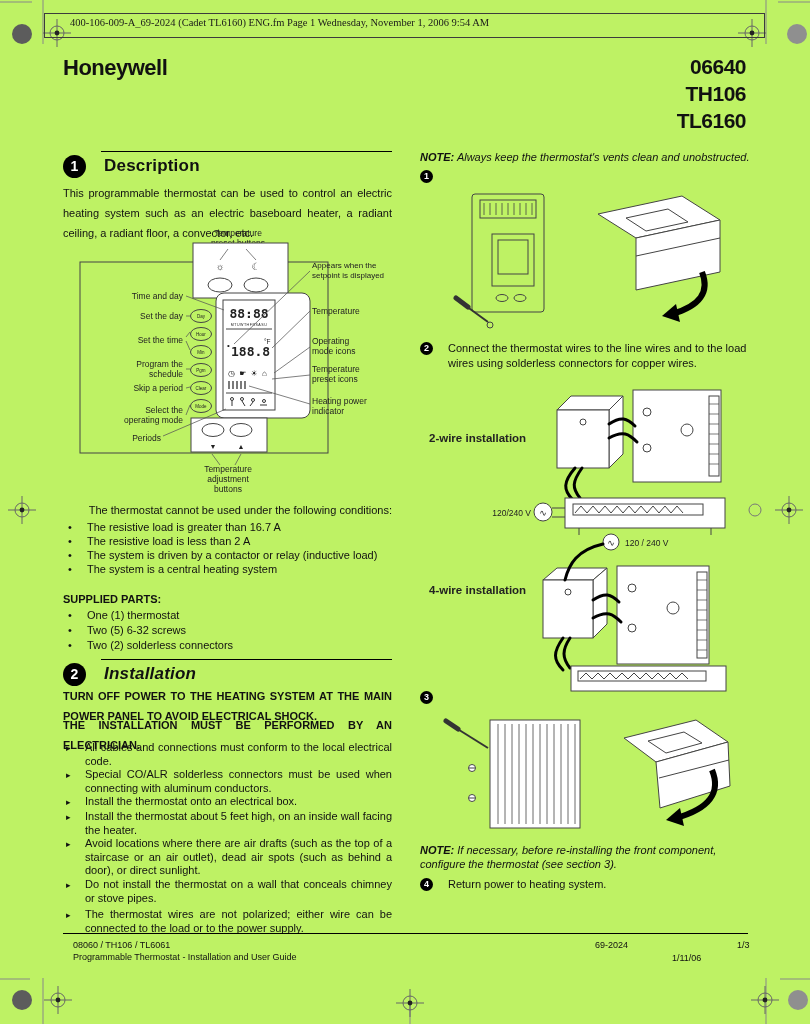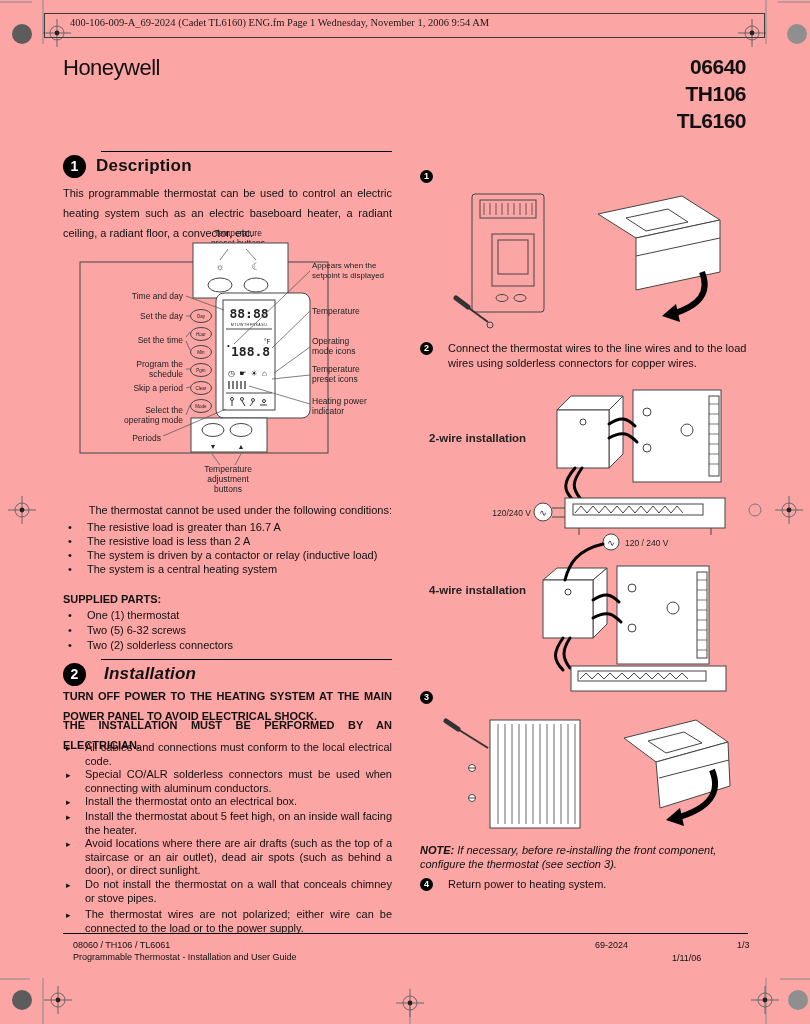--- a/index.html
+++ b/index.html
@@ -1,16 +1,16 @@
 <!DOCTYPE html>
 <html><head>
 <meta charset="utf-8">
 <style>
   html,body{margin:0;padding:0;background:#e8e8e8;}
-  .page{position:relative;width:810px;height:1024px;background:#fca5a5;overflow:hidden;
+  .page{position:relative;width:810px;height:1024px;background:#bef264;overflow:hidden;
         font-family:"Liberation Sans",sans-serif;color:#111;}
   .t{position:absolute;}
   .b{font-weight:bold;}
   .body-text{font-size:11px;line-height:20px;text-align:justify;}
   .small9{font-size:9px;line-height:12px;}
   .rule{position:absolute;background:#000;height:1px;}
   .secnum{position:absolute;width:23px;height:23px;background:#000;border-radius:50%;
           color:#fff;font-weight:bold;font-size:14px;line-height:23px;text-align:center;}
   .sectitle{position:absolute;font-size:17px;font-weight:bold;letter-spacing:0.2px;}
   .steprow{position:absolute;display:flex;gap:15px;align-items:flex-start;}
@@ -18,21 +18,21 @@
            font-weight:bold;font-size:9px;line-height:13px;text-align:center;flex:none;margin-top:1px;}
   .steptext{font-size:11px;line-height:14.5px;}
   .blist{position:absolute;}
   .brow{display:flex;font-size:11px;line-height:14px;}
   .brow .dot{width:19px;flex:none;padding-left:5px;}
   .brow .arr{width:19px;flex:none;padding-left:3px;font-size:9px;padding-top:1px;}
   .brow .btxt{flex:1;text-align:justify;}
   .headerbox{position:absolute;left:44px;top:13px;width:719px;height:23px;border:1px solid #3c3c3c;}
   .headertext{position:absolute;left:70px;top:17px;font-family:"Liberation Serif",serif;
               font-size:10.5px;color:#1a1a1a;white-space:nowrap;}
-  .brand{position:absolute;left:63px;top:55px;font-size:22px;font-weight:normal;letter-spacing:-0.5px;text-align:center;}
+  .brand{position:absolute;left:63px;top:55px;font-size:22px;font-weight:bold;letter-spacing:-0.5px;text-align:center;}
   .models{position:absolute;right:64px;top:53px;text-align:right;font-size:21px;font-weight:bold;
           line-height:27px;letter-spacing:-0.5px;}
   .note{position:absolute;font-size:11px;line-height:14px;font-style:italic;}
   .wirelabel{font-weight:bold;font-size:11.5px;}
   svg{position:absolute;font-family:"Liberation Sans",sans-serif;}
   svg text{fill:#222;}
   .ln{stroke:#555;stroke-width:0.75;}
   .sh{stroke:#444;fill:none;stroke-width:1;}
   .shw{stroke:#444;fill:#fff;stroke-width:1;}
   .wire{stroke:#000;fill:none;stroke-width:3;stroke-linecap:round;}
@@ -82,21 +82,21 @@
 
   <div class="brand">Honeywell</div>
   <div class="models">
     <div>06640</div>
     <div>TH106</div>
     <div>TL6160</div>
   </div>
 
   <div class="rule" style="left:101px;top:151px;width:291px;"></div>
   <div class="secnum" style="left:63px;top:155px;">1</div>
-  <div class="sectitle" style="left:96px;top:156px;">Description</div>
+  <div class="sectitle" style="left:104px;top:156px;">Description</div>
   <div class="t body-text" style="left:63px;top:183px;width:329px;">This programmable thermostat can be used to control an electric heating system such as an electric baseboard heater, a radiant ceiling, a radiant floor, a convector, etc.</div>
 
   <svg style="left:60px;top:226px;" width="334" height="268" viewBox="0 0 334 268">
 
     <text x="178" y="10" font-size="8.5" text-anchor="middle">Temperature</text>
     <text x="178" y="20" font-size="8.5" text-anchor="middle">preset buttons</text>
 
     <rect class="sh" x="20" y="36" width="248" height="191"></rect>
     <rect class="shw" x="133" y="17" width="95" height="55"></rect>
     <text x="160" y="44" font-size="10" text-anchor="middle">☼</text>
@@ -265,20 +265,24 @@
     <div class="brow" style="line-height:13.6px;">
         <span class="arr">▸</span>
         <span class="btxt">Do not install the thermostat on a wall that conceals chimney or stove pipes.</span>
       </div>
     <div class="brow" style="line-height:13.6px;margin-top:3px;">
         <span class="arr">▸</span>
         <span class="btxt">The thermostat wires are not polarized; either wire can be connected to the load or to the power supply.</span>
       </div>
   </div>
 
+  <div class="note" style="left:420px;top:150px;width:332px;">
+    <span class="b">NOTE:</span>
+    <span>Always keep the thermostat's vents clean and unobstructed.</span>
+  </div>
 
   <div class="steprow" style="left:420px;top:169px;">
     <span class="stepnum">1</span>
   </div>
 
   <svg style="left:430px;top:186px;" width="310" height="150" viewBox="0 0 310 150">
     <rect class="sh" x="42" y="8" width="72" height="118" rx="3"></rect>
     <rect class="sh" x="50" y="14" width="56" height="18"></rect>
     <g stroke="#444" stroke-width="0.8">
       <line x1="54" y1="17" x2="54" y2="29"></line>

